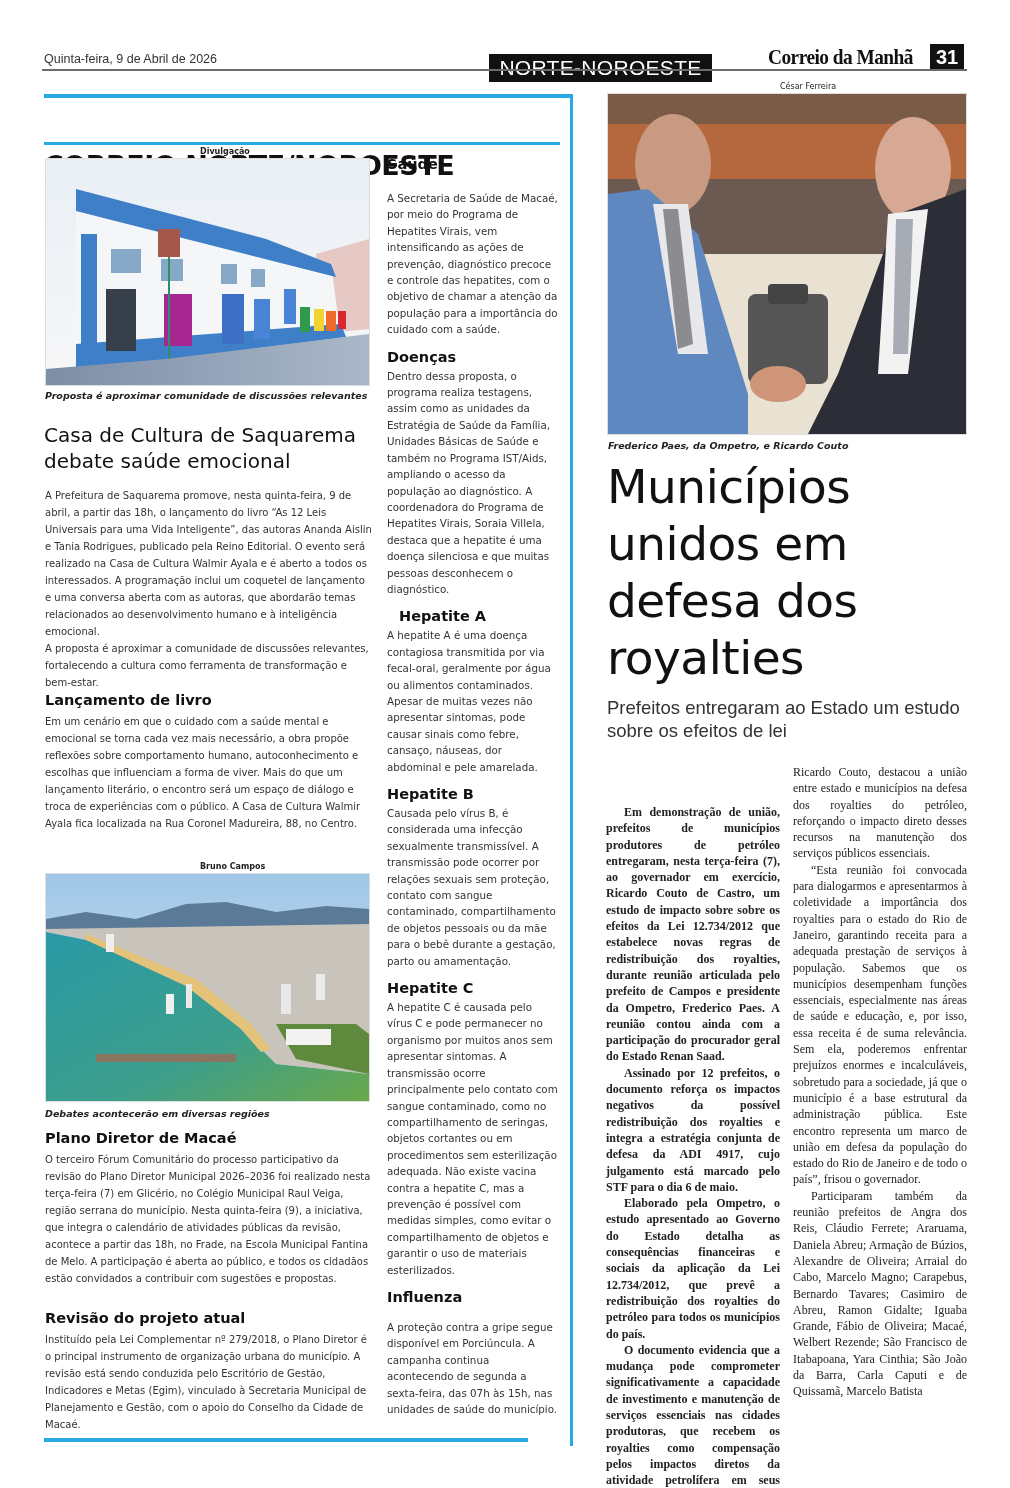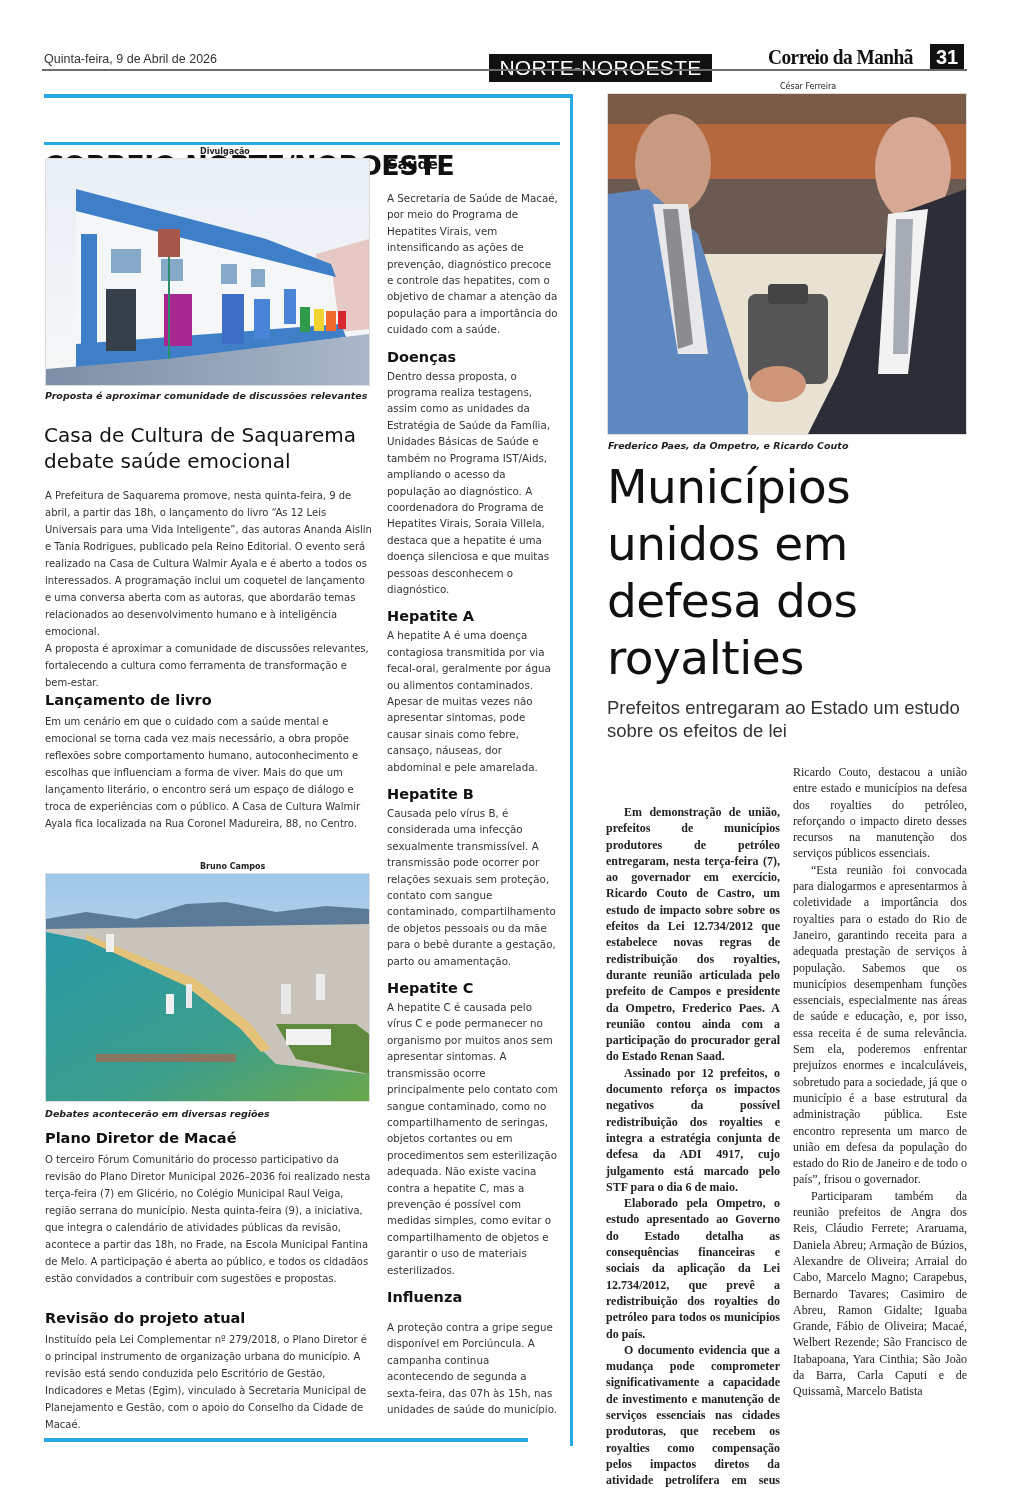--- a/index.html
+++ b/index.html
@@ -136,21 +136,21 @@
 <div class="abs sub-head" style="left:45px; top:1130px;">Plano Diretor de Macaé</div>
 <div class="abs body-sans" style="left:45px; top:1151px; width:328px;">O terceiro Fórum Comunitário do processo participativo da revisão do Plano Diretor Municipal 2026–2036 foi realizado nesta terça-feira (7) em Glicério, no Colégio Municipal Raul Veiga, região serrana do município. Nesta quinta-feira (9), a iniciativa, que integra o calendário de atividades públicas da revisão, acontece a partir das 18h, no Frade, na Escola Municipal Fantina de Melo. A participação é aberta ao público, e todos os cidadãos estão convidados a contribuir com sugestões e propostas.</div>
 <div class="abs sub-head" style="left:45px; top:1310px;">Revisão do projeto atual</div>
 <div class="abs body-sans" style="left:45px; top:1331px; width:328px;">Instituído pela Lei Complementar nº 279/2018, o Plano Diretor é o principal instrumento de organização urbana do município. A revisão está sendo conduzida pelo Escritório de Gestão, Indicadores e Metas (Egim), vinculado à Secretaria Municipal de Planejamento e Gestão, com o apoio do Conselho da Cidade de Macaé.</div>
 
 <div class="abs mid" style="top:156px;">
   <div class="sub-head" style="margin-bottom:18px;">Saúde</div>
   <div class="body-sans" style="margin-bottom:11px;">A Secretaria de Saúde de Macaé, por meio do Programa de Hepatites Virais, vem intensificando as ações de prevenção, diagnóstico precoce e controle das hepatites, com o objetivo de chamar a atenção da população para a importância do cuidado com a saúde.</div>
   <div class="sub-head" style="margin-bottom:3px;">Doenças</div>
   <div class="body-sans" style="margin-bottom:11px;">Dentro dessa proposta, o programa realiza testagens, assim como as unidades da Estratégia de Saúde da Família, Unidades Básicas de Saúde e também no Programa IST/Aids, ampliando o acesso da população ao diagnóstico. A coordenadora do Programa de Hepatites Virais, Soraia Villela, destaca que a hepatite é uma doença silenciosa e que muitas pessoas desconhecem o diagnóstico.</div>
-  <div class="sub-head" style="margin-bottom:3px;">Hepatite A</div>
+  <div class="sub-head" style="margin-bottom:3px;margin-left:12px;">Hepatite A</div>
   <div class="body-sans" style="margin-bottom:11px;">A hepatite A é uma doença contagiosa transmitida por via fecal-oral, geralmente por água ou alimentos contaminados. Apesar de muitas vezes não apresentar sintomas, pode causar sinais como febre, cansaço, náuseas, dor abdominal e pele amarelada.</div>
   <div class="sub-head" style="margin-bottom:3px;">Hepatite B</div>
   <div class="body-sans" style="margin-bottom:11px;">Causada pelo vírus B, é considerada uma infecção sexualmente transmissível. A transmissão pode ocorrer por relações sexuais sem proteção, contato com sangue contaminado, compartilhamento de objetos pessoais ou da mãe para o bebê durante a gestação, parto ou amamentação.</div>
   <div class="sub-head" style="margin-bottom:3px;">Hepatite C</div>
   <div class="body-sans" style="margin-bottom:11px;">A hepatite C é causada pelo vírus C e pode permanecer no organismo por muitos anos sem apresentar sintomas. A transmissão ocorre principalmente pelo contato com sangue contaminado, como no compartilhamento de seringas, objetos cortantes ou em procedimentos sem esterilização adequada. Não existe vacina contra a hepatite C, mas a prevenção é possível com medidas simples, como evitar o compartilhamento de objetos e garantir o uso de materiais esterilizados.</div>
   <div class="sub-head" style="margin-bottom:14px;">Influenza</div>
   <div class="body-sans">A proteção contra a gripe segue disponível em Porciúncula. A campanha continua acontecendo de segunda a sexta-feira, das 07h às 15h, nas unidades de saúde do município.</div>
 </div>
 
 <div class="abs credit" style="left:780px; top:82px; width:185px; font-weight:normal;">César Ferreira</div>

